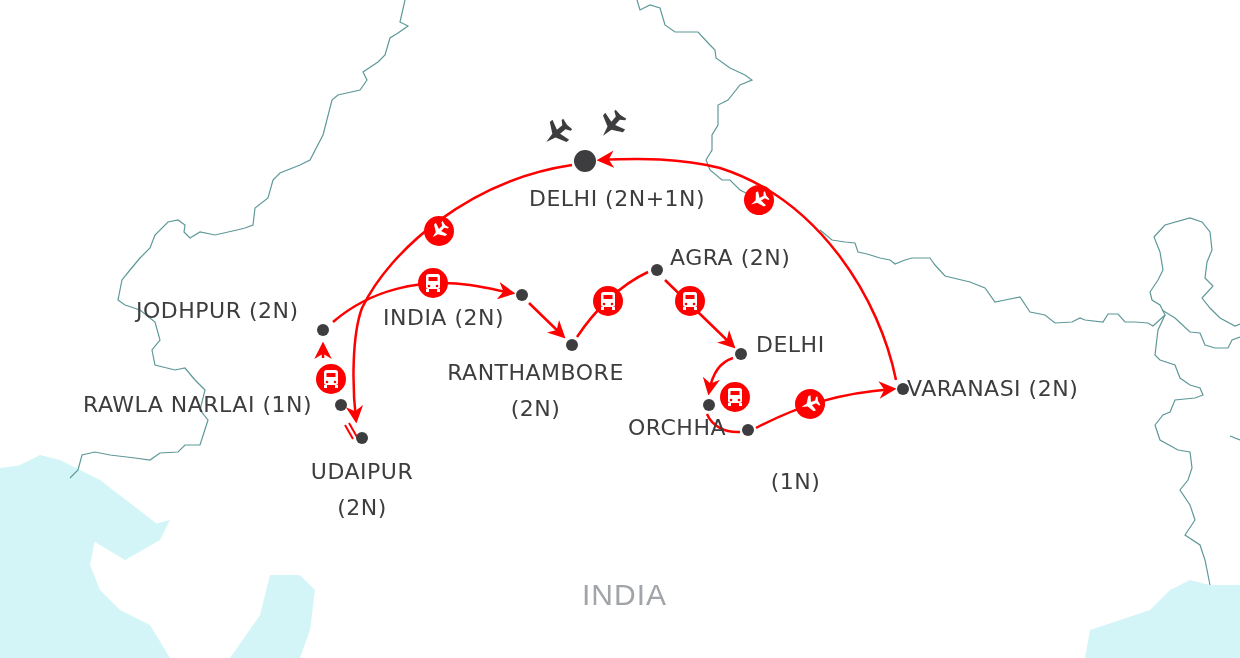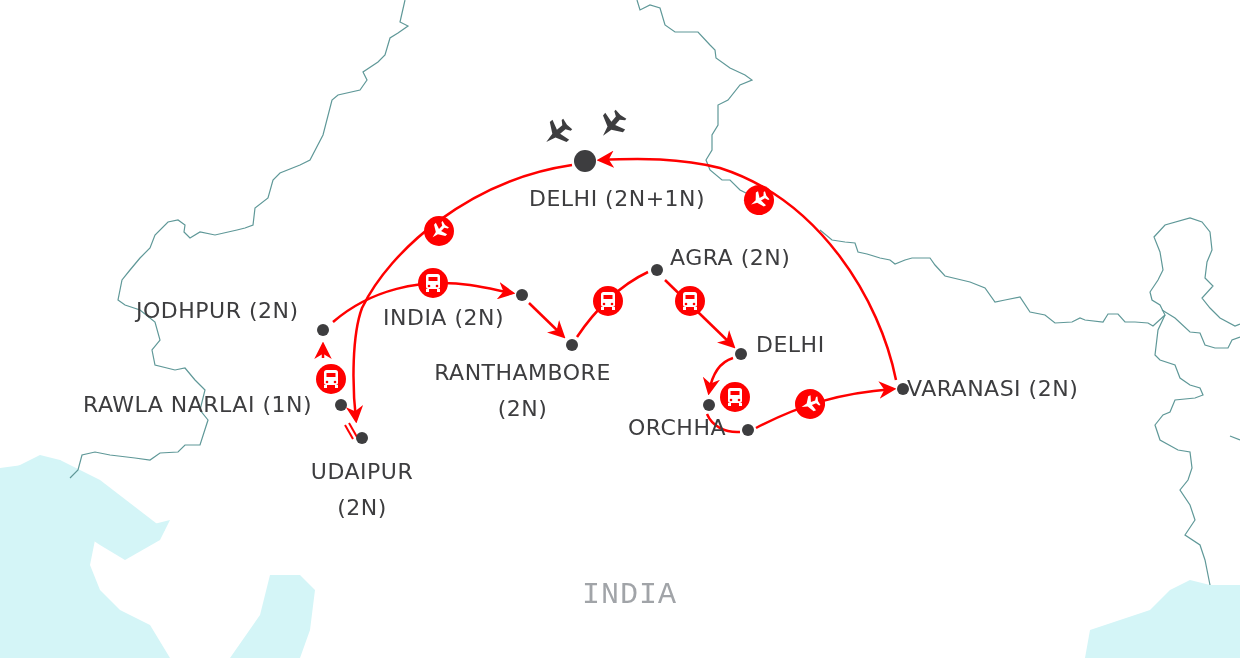--- a/index.html
+++ b/index.html
@@ -1,20 +1,20 @@
 <!DOCTYPE html>
 <html><head>
   <meta charset="utf-8">
   <style>
     html, body { margin: 0; padding: 0; background: #ffffff; }
     body { width: 1240px; height: 658px; position: relative; overflow: hidden; font-family: "Liberation Sans", "DejaVu Sans", sans-serif; }
     #map { position: absolute; left: 0; top: 0; width: 1240px; height: 658px; }
     .lbl { position: absolute; color: #3d3d3f; font-size: 22px; letter-spacing: 0.5px; white-space: nowrap; line-height: 1; font-family: "DejaVu Sans", "Liberation Sans", sans-serif; font-weight: normal; text-align: right; }
     .lbl.center { text-align: center; }
-    .country { position: absolute; color: #a1a4a8; font-size: 30px; letter-spacing: 1px; font-family: Liberation Mono, monospace; }
+    .country { position: absolute; color: #a1a4a8; font-size: 30px; letter-spacing: 1px; font-family: Liberation Sans, sans-serif; }
   </style>
 </head>
 <body>
 
 <svg id="map" viewBox="0 0 1240 658" xmlns="http://www.w3.org/2000/svg">
   <defs>
     <marker id="arr" viewBox="0 0 10 10" refX="8" refY="5" markerWidth="7" markerHeight="7" orient="auto-start-reverse">
       <path d="M0,0 L10,5 L0,10 L3,5 Z" fill="#ff0000"></path>
     </marker>
     <g id="bus">
@@ -89,28 +89,29 @@
     <circle cx="748" cy="430" r="6"></circle>
     <circle cx="903" cy="389" r="6"></circle>
     <circle cx="362" cy="438" r="6"></circle>
     <circle cx="341" cy="405" r="6"></circle>
     <circle cx="323" cy="330" r="6"></circle>
   </g>
 </svg>
 
 <div class="lbl" style="left:529px; top:188px;">DELHI (2N+1N)</div>
 <div class="lbl" style="left:383px; top:307px;">INDIA (2N)</div>
-<div class="lbl center" style="left:420px; top:362px; width:205px;">
+<div class="lbl center" style="left:433px; top:362px; width:205px;">
   <div>RANTHAMBORE</div>
   <div style="margin-top:14px;">(2N)</div>
 </div>
 <div class="lbl" style="left:670px; top:247px;">AGRA (2N)</div>
 <div class="lbl" style="left:756px; top:334px;">DELHI</div>
 <div class="lbl" style="left:597px; top:417px;margin-left:31px;">ORCHHA</div>
 <div class="lbl center" style="left:708px; top:457px; width:175px;">
+  <div style="margin-top:14px;">(1N)</div>
 </div>
 <div class="lbl" style="left:907px; top:378px;">VARANASI (2N)</div>
 <div class="lbl center" style="left:298px; top:461px; width:128px;">
   <div>UDAIPUR</div>
   <div style="margin-top:14px;">(2N)</div>
 </div>
 <div class="lbl" style="left:83px; top:394px;">RAWLA NARLAI (1N)</div>
 <div class="lbl" style="left:136px; top:300px;">JODHPUR (2N)</div>
 
 <div class="country" style="left:582px; top:578px;">INDIA</div>

